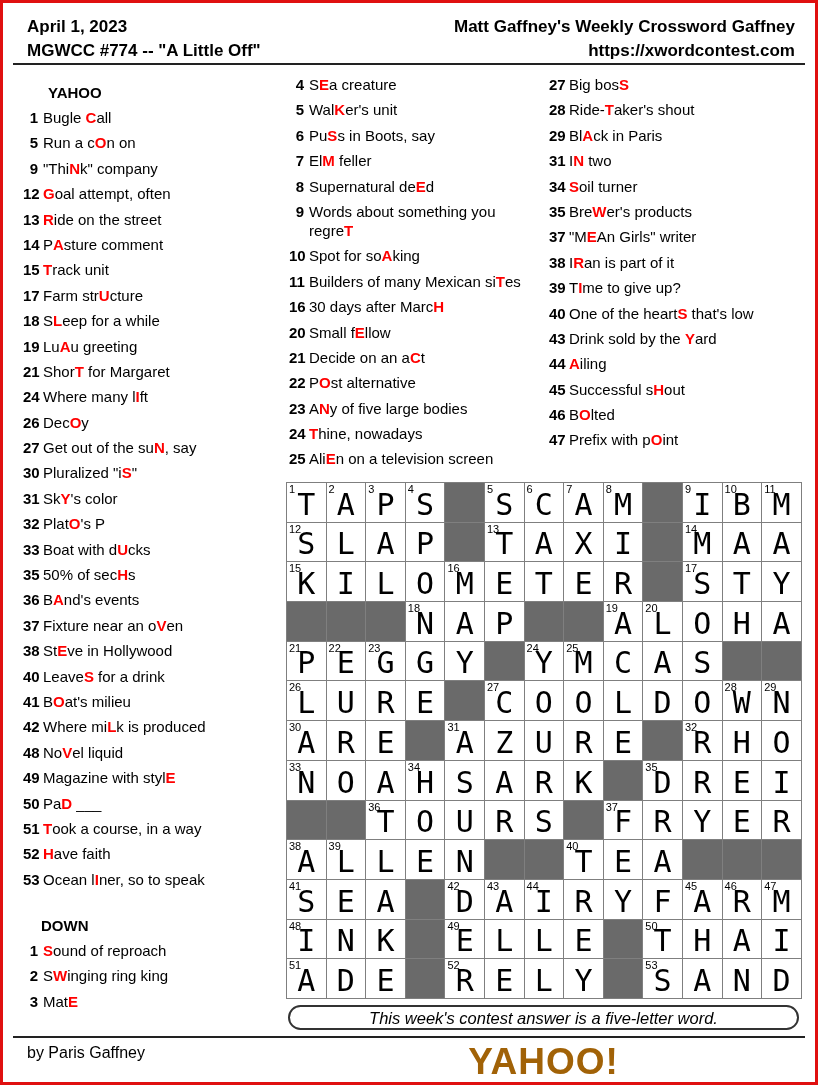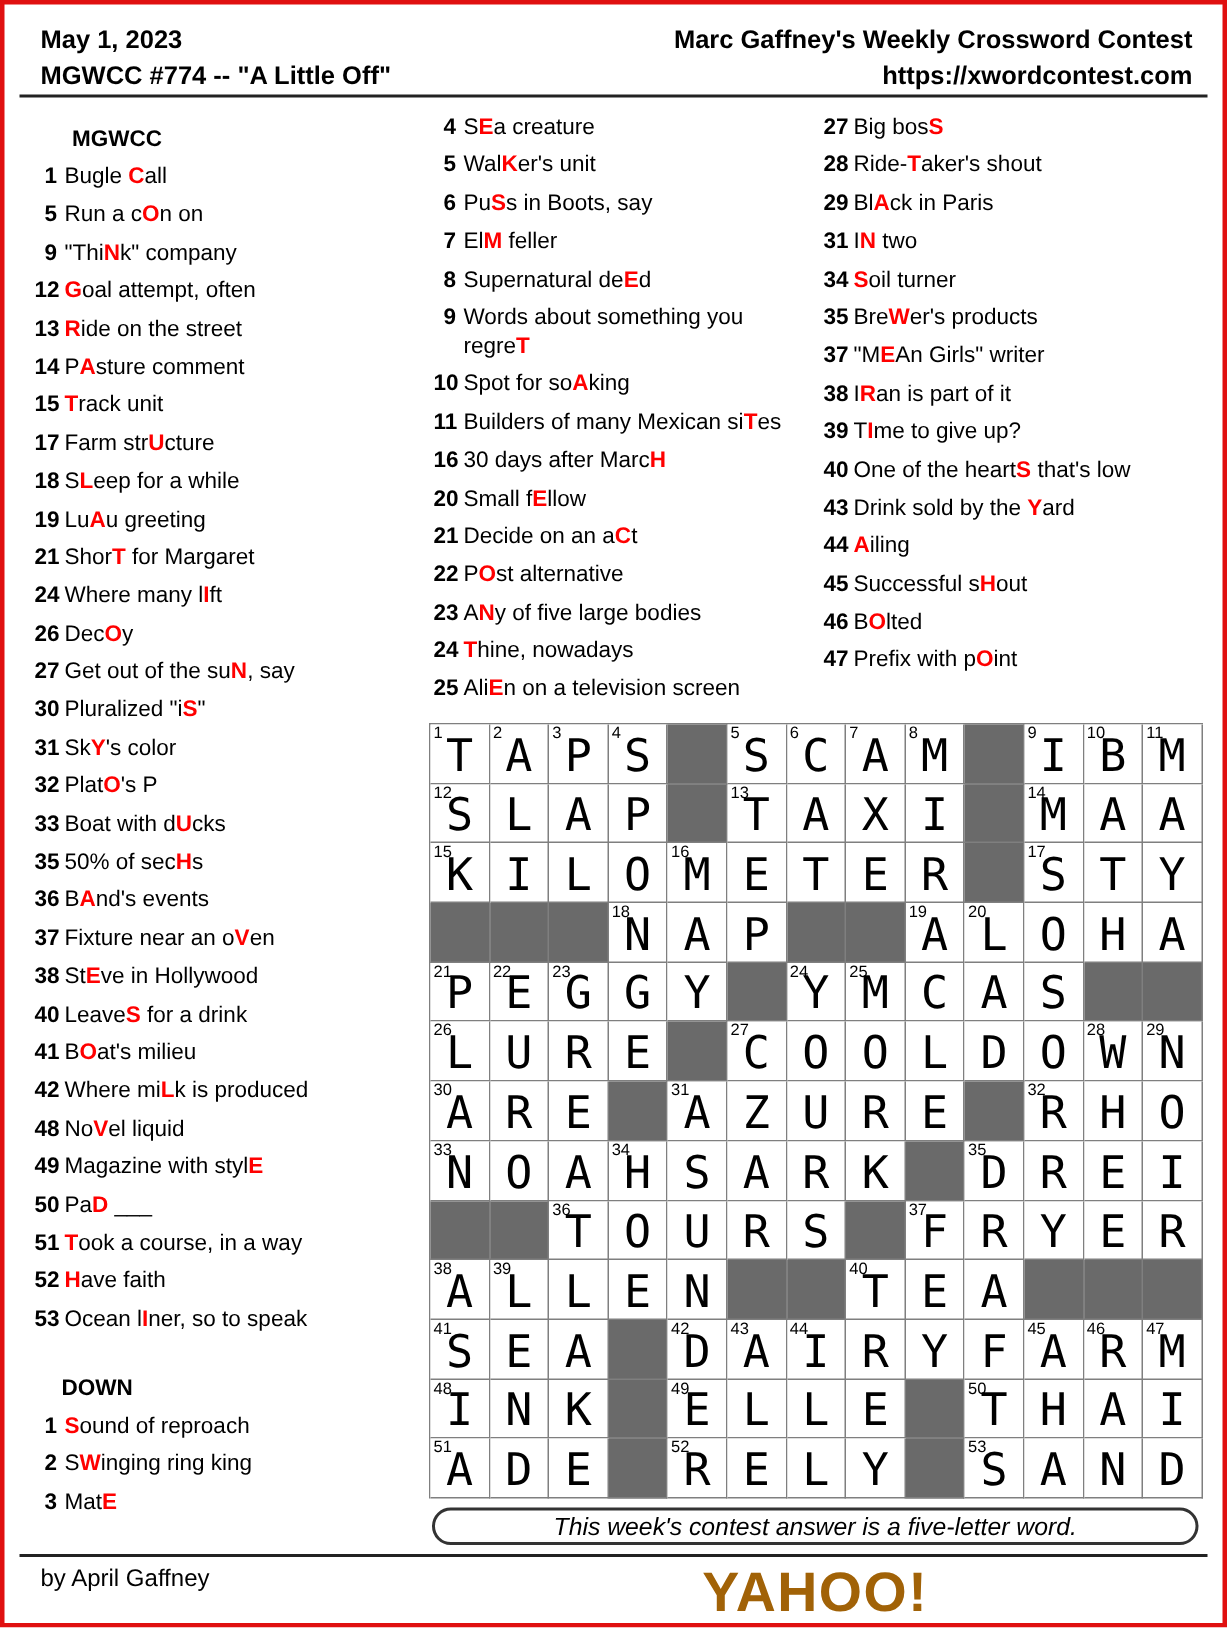--- a/index.html
+++ b/index.html
@@ -50,31 +50,31 @@
   .byline { position:absolute; left:24px; top:1041px; font-size:16px; }
   .answer { position:absolute; left:283px; width:515px; top:1038px; text-align:center;
             font-size:37px; font-weight:bold; color:#a16207; letter-spacing:1px; }
 </style>
 </head>
 <body>
 
 <div class="page">
 
   <div class="header-left">
-    <div>May 1, 2023</div>
+    <div>April 1, 2023</div>
     <div>MGWCC #774 -- "A Little Off"</div>
   </div>
   <div class="header-right">
-    <div>Marc Gaffney's Weekly Crossword Contest</div>
+    <div>Matt Gaffney's Weekly Crossword Gaffney</div>
     <div>https://xwordcontest.com</div>
   </div>
   <div class="header-rule"></div>
 
   <div class="col col1">
-    <div class="section-header">MGWCC</div>
+    <div class="section-header">YAHOO</div>
     <div id="across-list">
         <div class="clue">
           <span class="clue-num">1</span>
           <span class="clue-text">Bugle <span class="redletter">C</span>all</span>
         </div>
         <div class="clue">
           <span class="clue-num">5</span>
           <span class="clue-text">Run a c<span class="redletter">O</span>n on</span>
         </div>
         <div class="clue">
@@ -837,16 +837,16 @@
       <div class="cell">
         <span class="letter">D</span>
       </div>
     </div>
 
   <div class="contest-box">
     <span>This week's contest answer is a five-letter word.</span>
   </div>
 
   <div class="footer-rule"></div>
-  <div class="byline">by April Gaffney</div>
+  <div class="byline">by Paris Gaffney</div>
   <div class="answer">YAHOO!</div>
 
 </div>
 
 </body></html>

